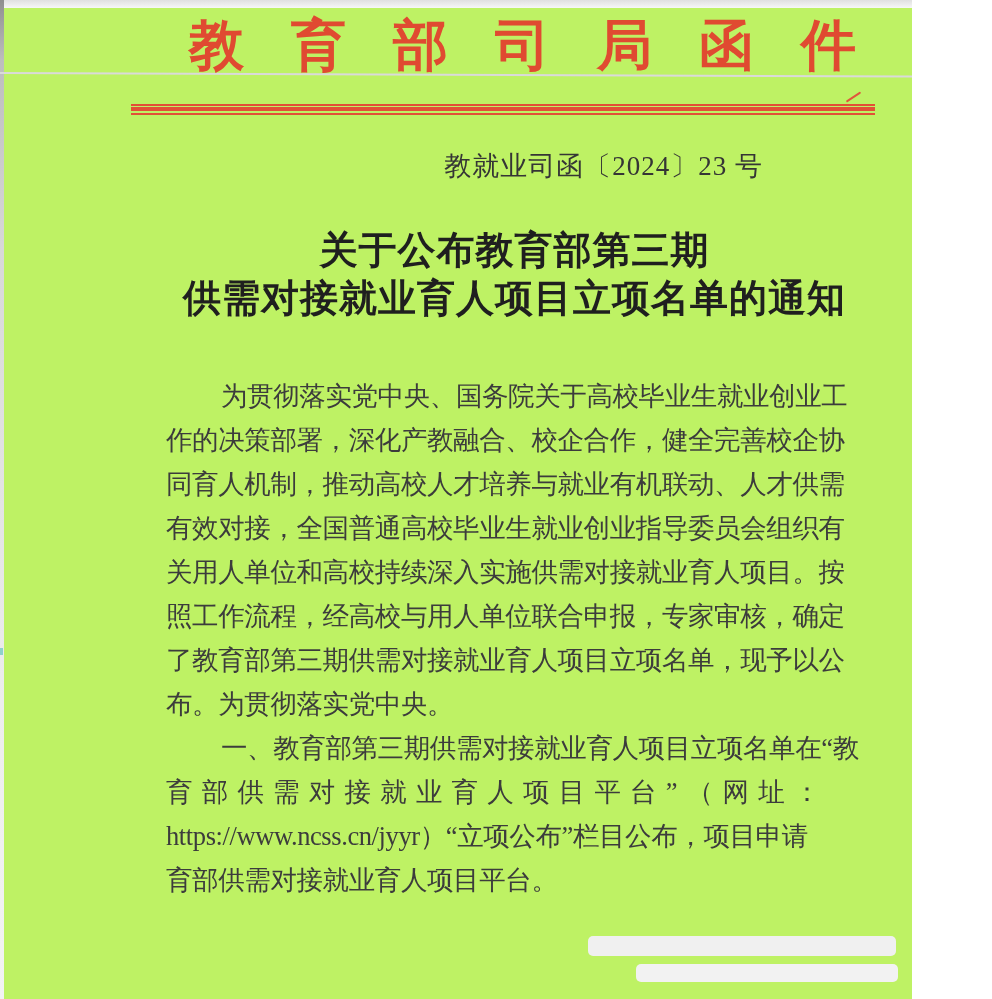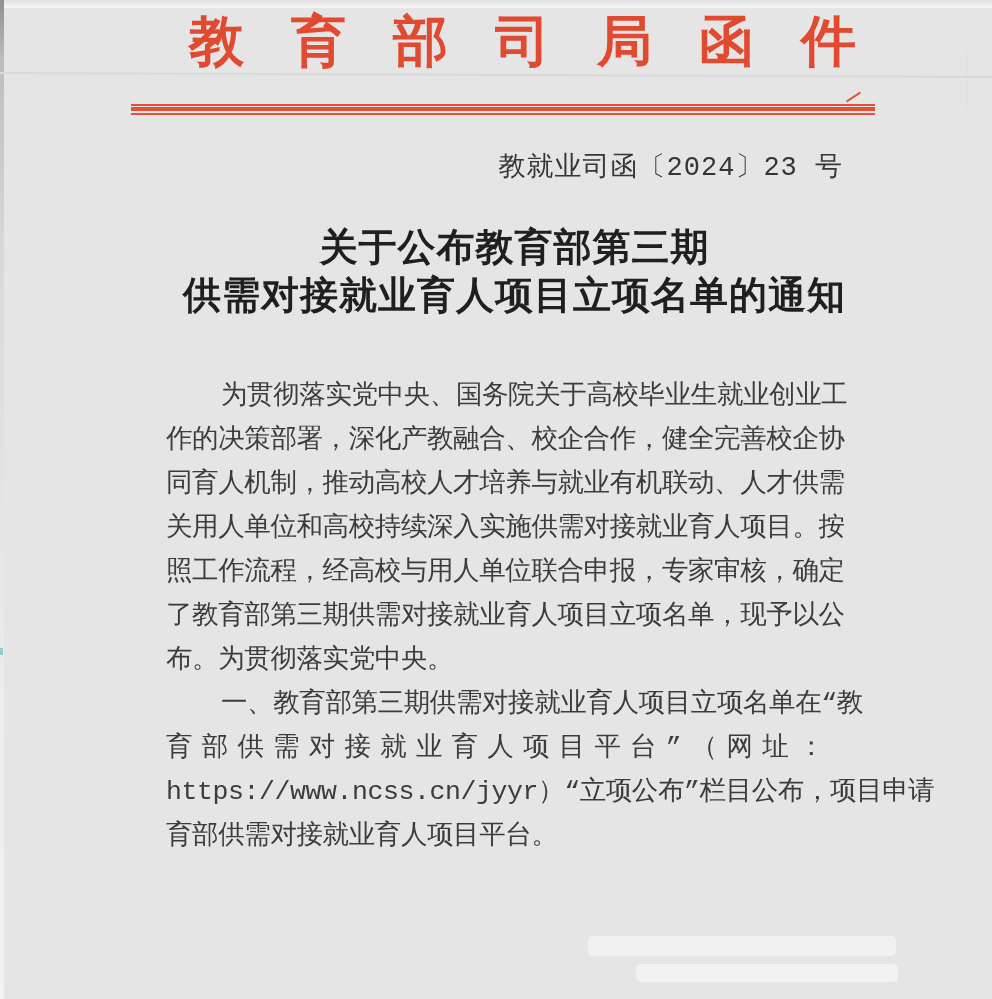--- a/index.html
+++ b/index.html
@@ -1,21 +1,21 @@
 <!DOCTYPE html>
 <html><head>
 <meta charset="utf-8">
 <style>
   html,body{margin:0;padding:0;background:#ffffff;}
   .page{
     position:relative;
-    width:992px;height:999px;
-    background:#e5e5e5;
+    width:912px;height:999px;
+    background:#bef264;
     overflow:hidden;
-    font-family:Liberation Mono, monospace;
+    font-family:Liberation Serif, serif;
   }
   
   .top-band{position:absolute;top:0;left:0;width:992px;height:8px;
     background:linear-gradient(180deg,#e0e0e0 0%,#f7f7f7 100%);}
   .edge-left{position:absolute;top:0;left:0;width:4px;height:999px;
     background:linear-gradient(180deg,#8f8f8f 0%,#bdbdbd 6%,#d8d8d8 25%,#ededed 70%,#f3f3f3 100%);}
   .fold-line{position:absolute;top:74px;left:-4px;width:1000px;height:2px;
     background:#dadada;transform:rotate(0.22deg);}
   .right-line{position:absolute;left:966px;top:52px;width:1px;height:56px;background:#dcdcdc;}
   .cyan-dot{position:absolute;left:0;top:648px;width:3px;height:7px;background:#8fd0cb;}
@@ -80,20 +80,21 @@
 
   <h2 class="doc-title">
     <div class="title-line">关于公布教育部第三期</div>
     <div class="title-line">供需对接就业育人项目立项名单的通知</div>
   </h2>
 
   <div class="body-text">
     <div class="line indent">为贯彻落实党中央、国务院关于高校毕业生就业创业工</div>
     <div class="line">作的决策部署，深化产教融合、校企合作，健全完善校企协</div>
     <div class="line">同育人机制，推动高校人才培养与就业有机联动、人才供需</div>
+    <div class="line">有效对接，全国普通高校毕业生就业创业指导委员会组织有</div>
     <div class="line">关用人单位和高校持续深入实施供需对接就业育人项目。按</div>
     <div class="line">照工作流程，经高校与用人单位联合申报，专家审核，确定</div>
     <div class="line">了教育部第三期供需对接就业育人项目立项名单，现予以公</div>
     <div class="line">布。为贯彻落实党中央。</div>
     <div class="line indent">一、教育部第三期供需对接就业育人项目立项名单在“教</div>
     <div class="line spread">育部供需对接就业育人项目平台”（网址：</div>
     <div class="line">https://www.ncss.cn/jyyr）“立项公布”栏目公布，项目申请</div>
     <div class="line">育部供需对接就业育人项目平台。</div>
   </div>
 

